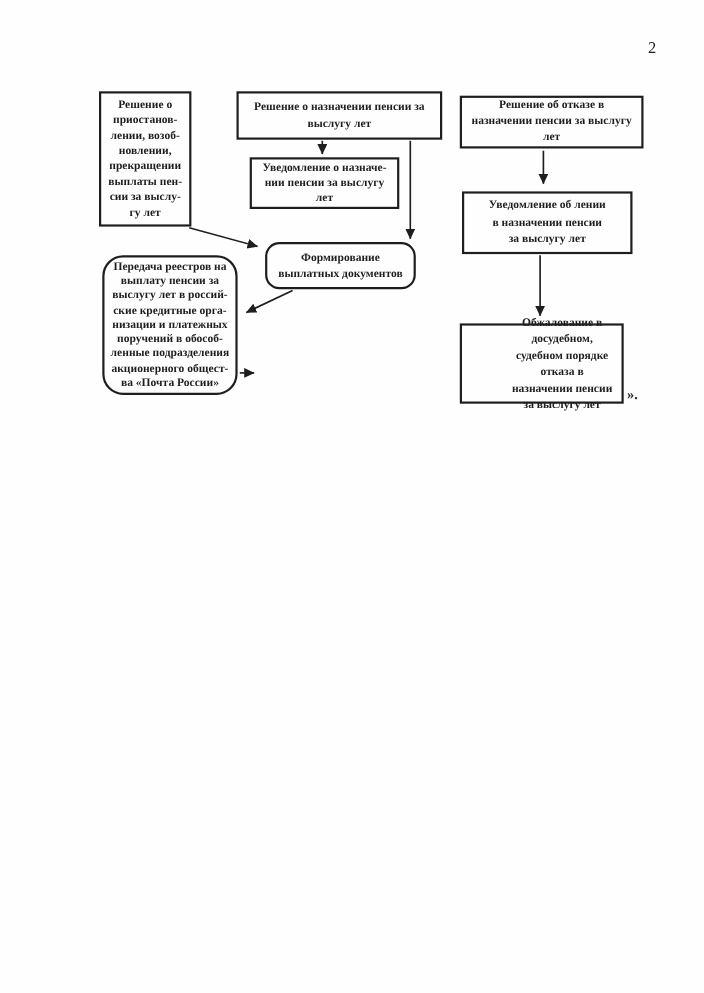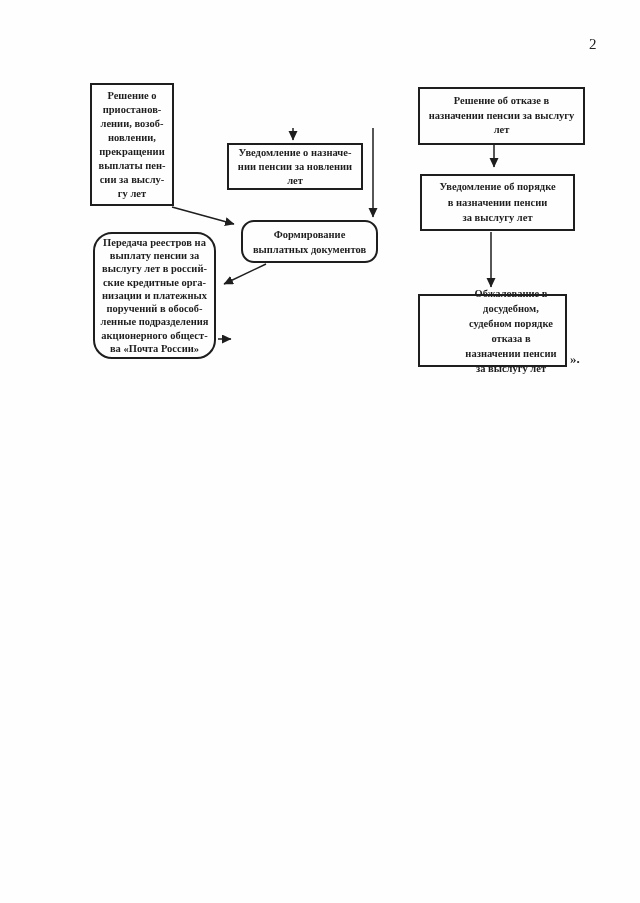--- a/index.html
+++ b/index.html
@@ -43,21 +43,21 @@
     font-size: 10.5px;
     color: #1e1e1e;
     padding: 1px 2px;
   }
   .b1 { left: 90px;  top: 83px;  width: 84px;  height: 123px; line-height: 14px; }
   .b2 { left: 215px; top: 83px;  width: 187px; height: 44px;  line-height: 15px; }
   .b3 { left: 227px; top: 143px; width: 136px; height: 47px;  line-height: 14px; }
   .b4 { left: 241px; top: 220px; width: 137px; height: 43px;  line-height: 15px; border-radius: 13px; }
   .b5 { left: 93px;  top: 232px; width: 123px; height: 127px; line-height: 13.3px; border-radius: 19px; }
   .b6 { left: 238px; top: 322px; width: 139px; height: 41px;  line-height: 15px; }
-  .b7 { left: 418px; top: 87px;  width: 167px; height: 58px;  line-height: 14.5px; }
+  .b7 { left: 418px; top: 87px;  width: 167px; height: 48px;  line-height: 14.5px; }
   .b8 { left: 420px; top: 174px; width: 155px; height: 57px;  line-height: 15.5px; }
   .b9 { left: 418px; top: 294px; width: 149px; height: 73px;  line-height: 15px; padding-left: 39px; }
   .closing-mark {
     position: absolute;
     left: 570px;
     top: 351px;
     font-size: 13px;
     font-weight: bold;
     color: #1e1e1e;
   }
@@ -95,24 +95,28 @@
     <span>Решение о
 приостанов-
 лении, возоб-
 новлении,
 прекращении
 выплаты пен-
 сии за выслу-
 гу лет</span>
   </div>
 
+  <div class="box b2">
+    <span>Решение о назначении пенсии за
+выслугу лет</span>
+  </div>
 
   <div class="box b3">
     <span>Уведомление о назначе-
-нии пенсии за новлении
+нии пенсии за выслугу
 лет</span>
   </div>
 
   <div class="box b4">
     <span>Формирование
 выплатных документов</span>
   </div>
 
   <div class="box b5">
     <span>Передача реестров на
@@ -127,21 +131,21 @@
   </div>
 
 
   <div class="box b7">
     <span>Решение об отказе в
 назначении пенсии за выслугу
 лет</span>
   </div>
 
   <div class="box b8">
-    <span>Уведомление об порядке
+    <span>Уведомление об лении
 в назначении пенсии
 за выслугу лет</span>
   </div>
 
   <div class="box b9">
     <span>Обжалование в досудебном,
 судебном порядке отказа в
 назначении пенсии
 за выслугу лет</span>
   </div>

